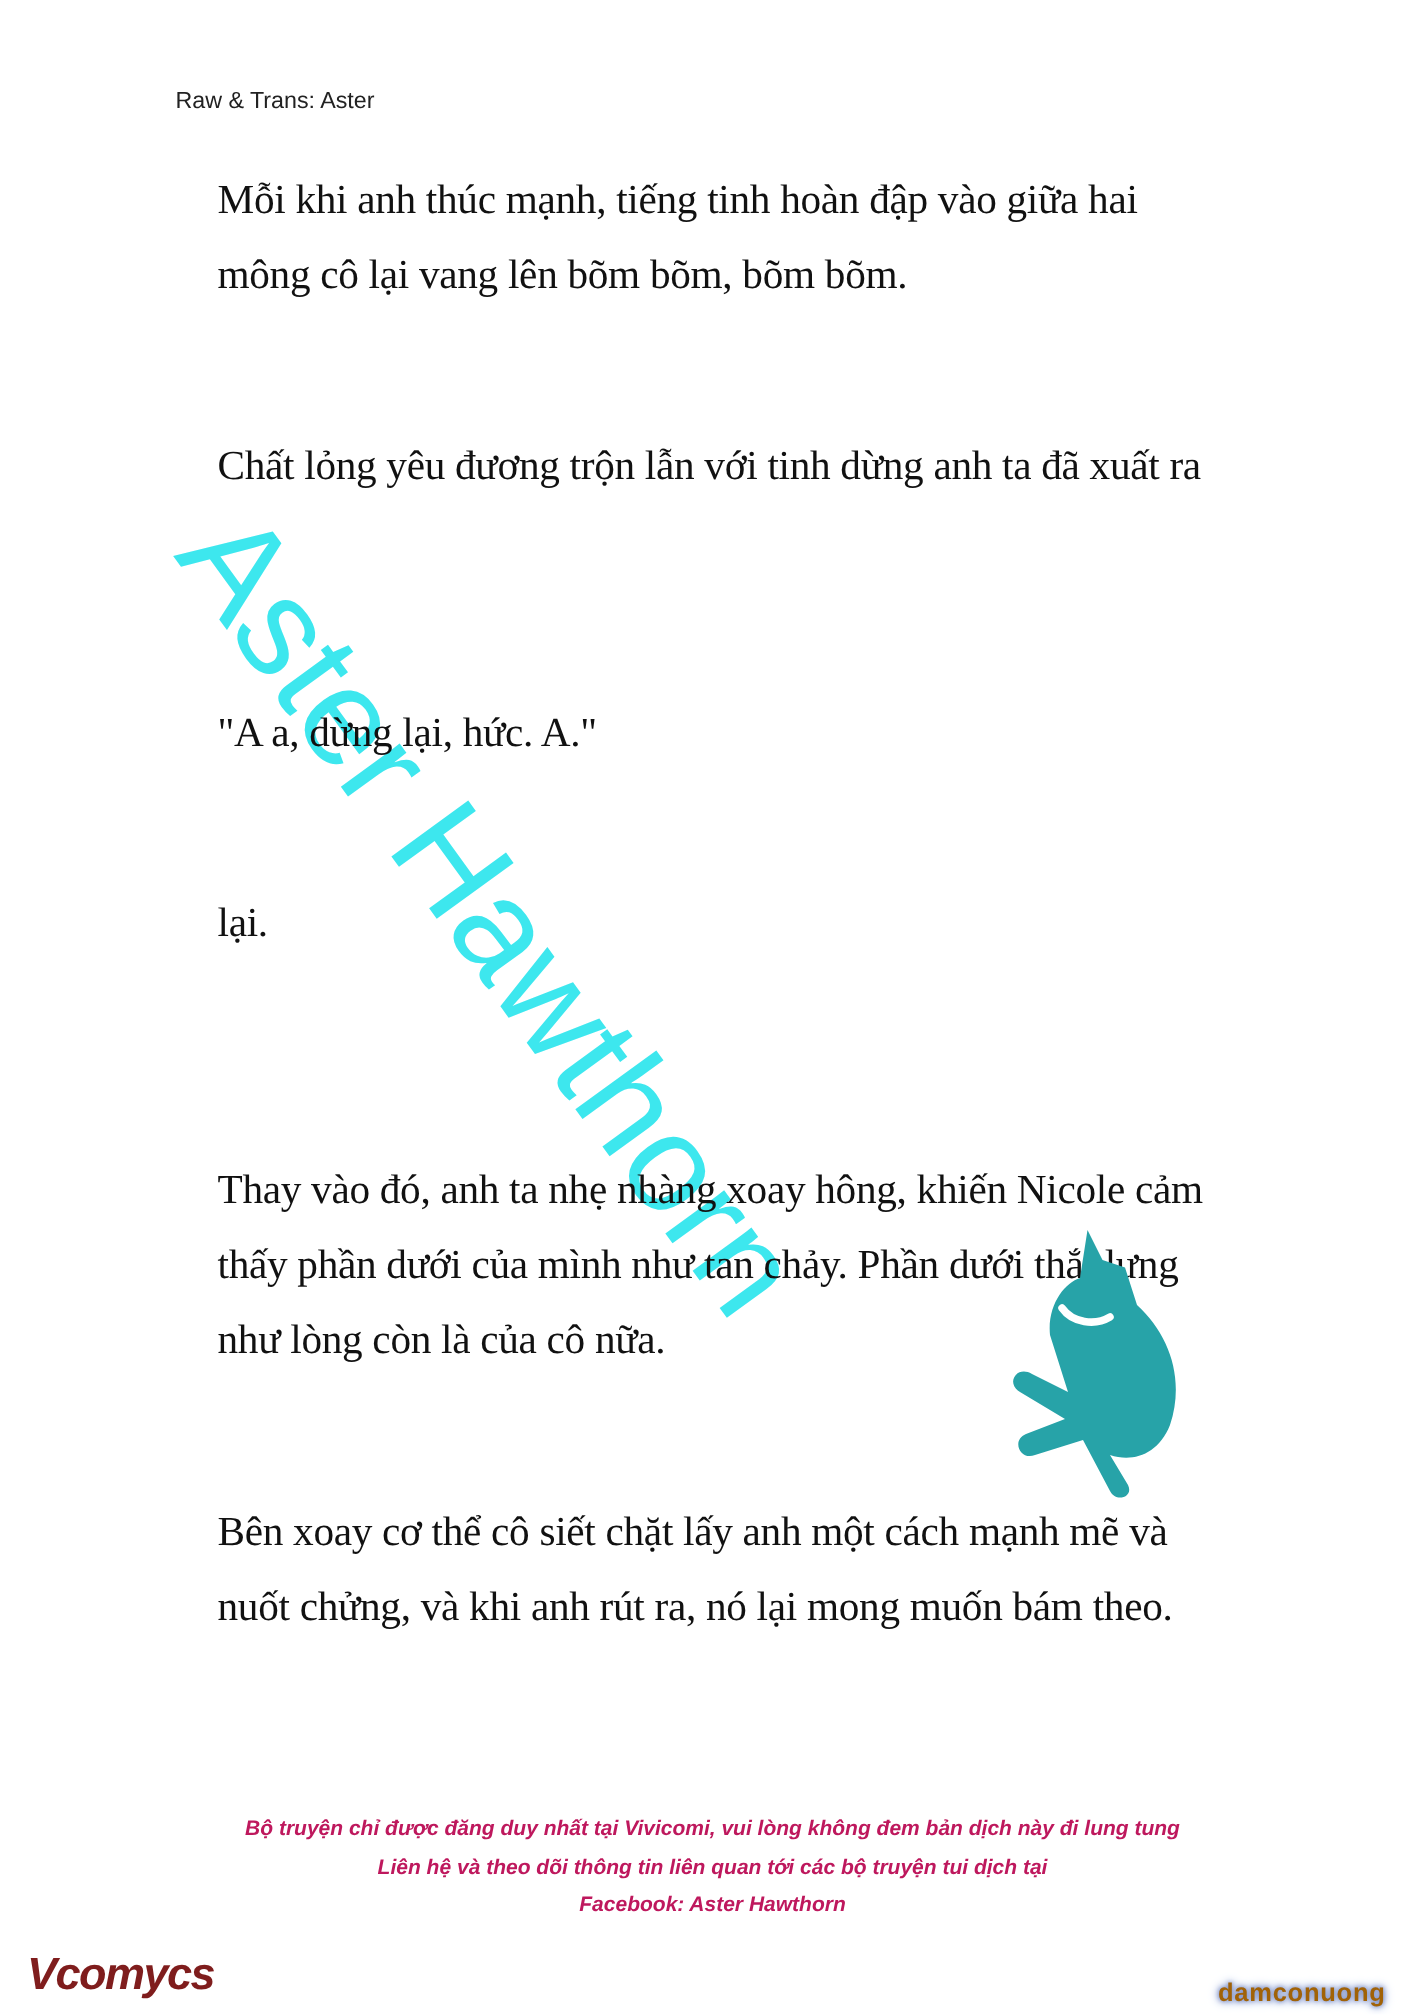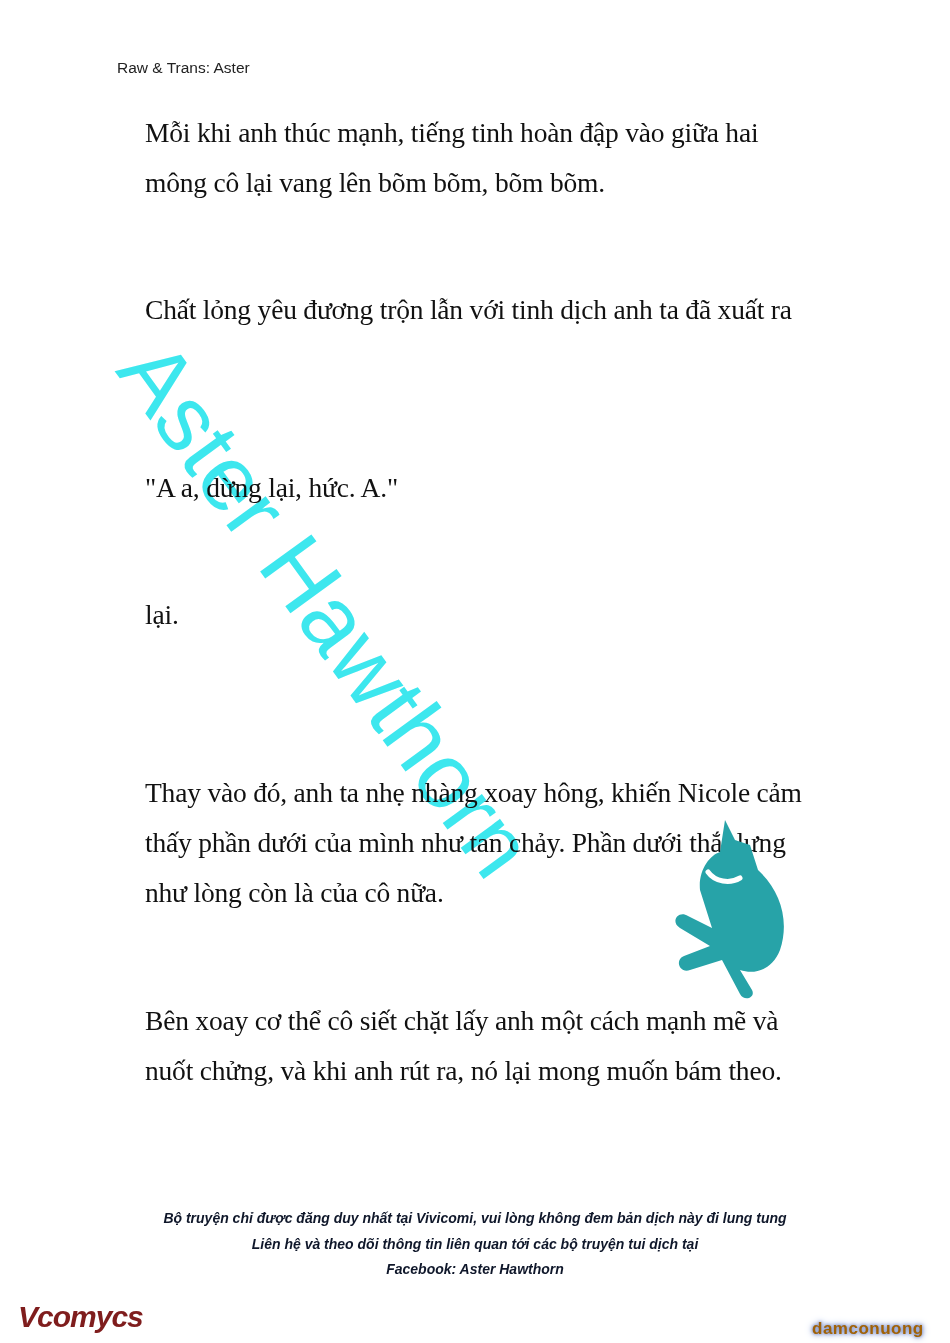--- a/index.html
+++ b/index.html
@@ -26,21 +26,21 @@
     font-size: 92px; color: #33e6ee;
     transform-origin: left center;
     transform: rotate(54deg);
     white-space: nowrap; opacity: 0.95;
     pointer-events: none; top: 300px;
   }
   .cat { position: absolute; left: 640px; top: 810px; width: 160px; height: 190px; }
   .footer {
     position: absolute; left: 0; width: 950px; text-align: center;
     font-family: "Liberation Sans", sans-serif; font-style: italic; font-weight: bold;
-    font-size: 14px; color: #0f172a;
+    font-size: 14px; color: #be185d;
   }
   .logo-left {
     position: absolute; left: 18px; top: 1300px;
     font-family: "Liberation Sans", sans-serif; font-style: italic; font-weight: bold;
     font-size: 30px; color: #7f1d1d; letter-spacing: -1px;
   }
   .logo-right {
     position: absolute; left: 812px; top: 1319px;
     font-family: "Liberation Sans", sans-serif; font-weight: bold;
     font-size: 17px; color: #a16207;
@@ -53,21 +53,21 @@
 
 <div class="header">Raw &amp; Trans: Aster</div>
 
 <div class="watermark">Aster Hawthorn</div>
 
 <div class="para" style="top:108px">
   <span class="line">Mỗi khi anh thúc mạnh, tiếng tinh hoàn đập vào giữa hai</span>
   <span class="line">mông cô lại vang lên bõm bõm, bõm bõm.</span>
 </div>
 <div class="para" style="top:285px">
-  <span class="line">Chất lỏng yêu đương trộn lẫn với tinh dịch anh ta đã xuất ra</span>
+  <span class="line">Chất lỏng yêu đương trộn lẫn với tinh dừng anh ta đã xuất ra</span>
 </div>
 <div class="para" style="top:463px">
   <span class="line">"A a, dừng lại, hức. A."</span>
 </div>
 <div class="para" style="top:590px">
   <span class="line">lại.</span>
 </div>
 <div class="para" style="top:768px">
   <span class="line">Thay vào đó, anh ta nhẹ nhàng xoay hông, khiến Nicole cảm</span>
   <span class="line">thấy phần dưới của mình như tan chảy. Phần dưới thắt lưng</span>

